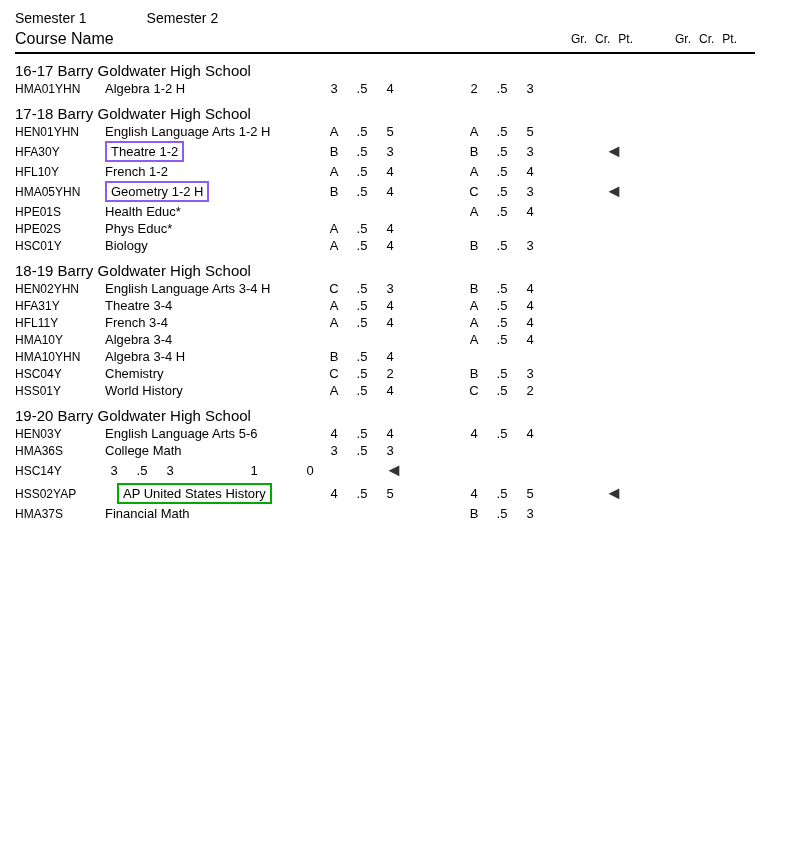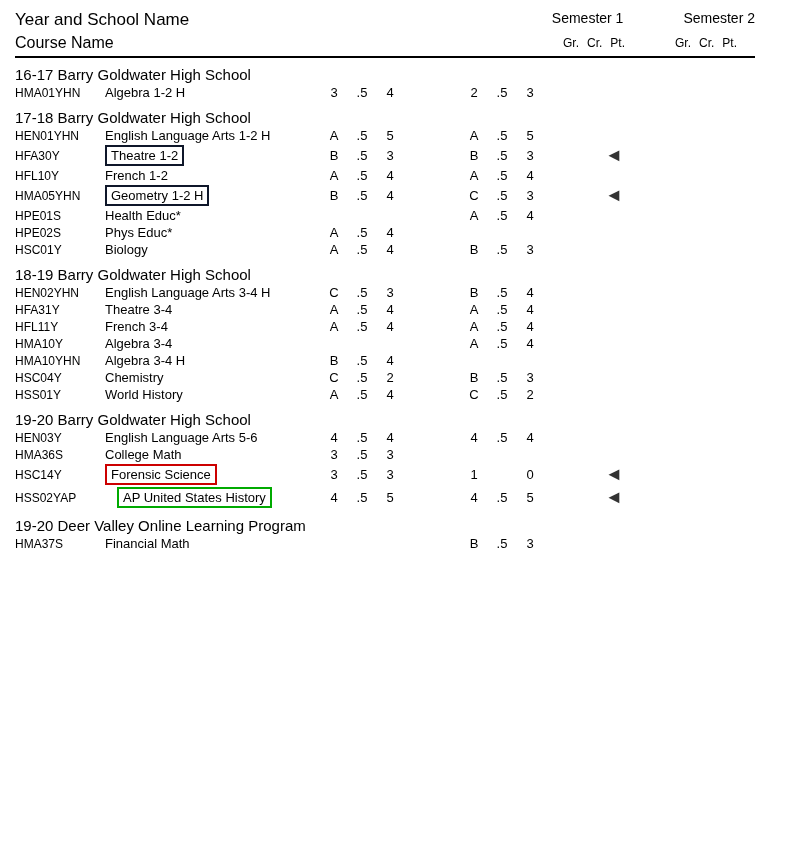--- a/index.html
+++ b/index.html
@@ -32,21 +32,21 @@
       display: flex;
       justify-content: space-between;
       align-items: center;
       margin-top: 2px;
     }
     .course-name-label {
       font-size: 16px;
     }
     .col-headers {
       display: flex;
-      gap: 12px;
+      gap: 4px;
       font-size: 12px;
     }
     .sem1-cols, .sem2-cols {
       display: flex;
       gap: 8px;
       min-width: 80px;
     }
     .sem2-cols { margin-left: 20px; }
     hr.thick {
       border: none;
@@ -93,21 +93,21 @@
       gap: 10px;
       margin-left: 20px;
       font-size: 13px;
     }
     .grade-cell {
       width: 18px;
       text-align: center;
     }
     
     .box-blue {
-      border: 2px solid #0f172a;
+      border: 2px solid #8b5cf6;
       padding: 1px 4px;
       display: inline-block;
     }
     .box-red {
       border: 2px solid #cc0000;
       padding: 1px 4px;
       display: inline-block;
     }
     .box-green {
       border: 2px solid #00aa00;
@@ -119,21 +119,20 @@
       position: relative;
       padding-right: 40px;
     }
   </style>
 </head>
 <body>
 
 <div class="table-container">
 
   <div class="header-section">
-    <span class="header-title">Year and School Name</span>
     <div class="semester-headers">
       <span>Semester 1</span>
       <span>Semester 2</span>
     </div>
   </div>
 
   <div class="subheader-row">
     <span class="course-name-label">Course Name</span>
     <div class="col-headers">
       <div class="sem1-cols">
@@ -425,21 +424,20 @@
           </div>
           <div class="sem2-data">
             <span class="grade-cell"></span>
             <span class="grade-cell"></span>
             <span class="grade-cell"></span>
           </div>
         </div>
       </div>
       <div class="course-row">
         <span class="course-code">HSC14Y</span>
-        <span class="course-name-cell"><span class="box-red">Forensic Science</span></span>
         <div class="grades-area">
           <div class="sem1-data">
             <span class="grade-cell">3</span>
             <span class="grade-cell">.5</span>
             <span class="grade-cell">3</span>
           </div>
           <div class="sem2-data">
             <span class="grade-cell">1</span>
             <span class="grade-cell"></span>
             <span class="grade-cell">0</span>
@@ -457,21 +455,20 @@
             <span class="grade-cell">5</span>
           </div>
           <div class="sem2-data">
             <span class="grade-cell">4</span>
             <span class="grade-cell">.5</span>
             <span class="grade-cell">5</span>
           </div>
           <span style="margin-left: 20px; font-size: 18px; font-weight: bold; color: rgb(51, 51, 51);">◄</span>
         </div>
       </div>
-      <div class="school-year-header">19-20  Deer Valley Online Learning Program</div>
       <div class="course-row">
         <span class="course-code">HMA37S</span>
         <span class="course-name-cell">Financial Math</span>
         <div class="grades-area">
           <div class="sem1-data">
             <span class="grade-cell"></span>
             <span class="grade-cell"></span>
             <span class="grade-cell"></span>
           </div>
           <div class="sem2-data">

